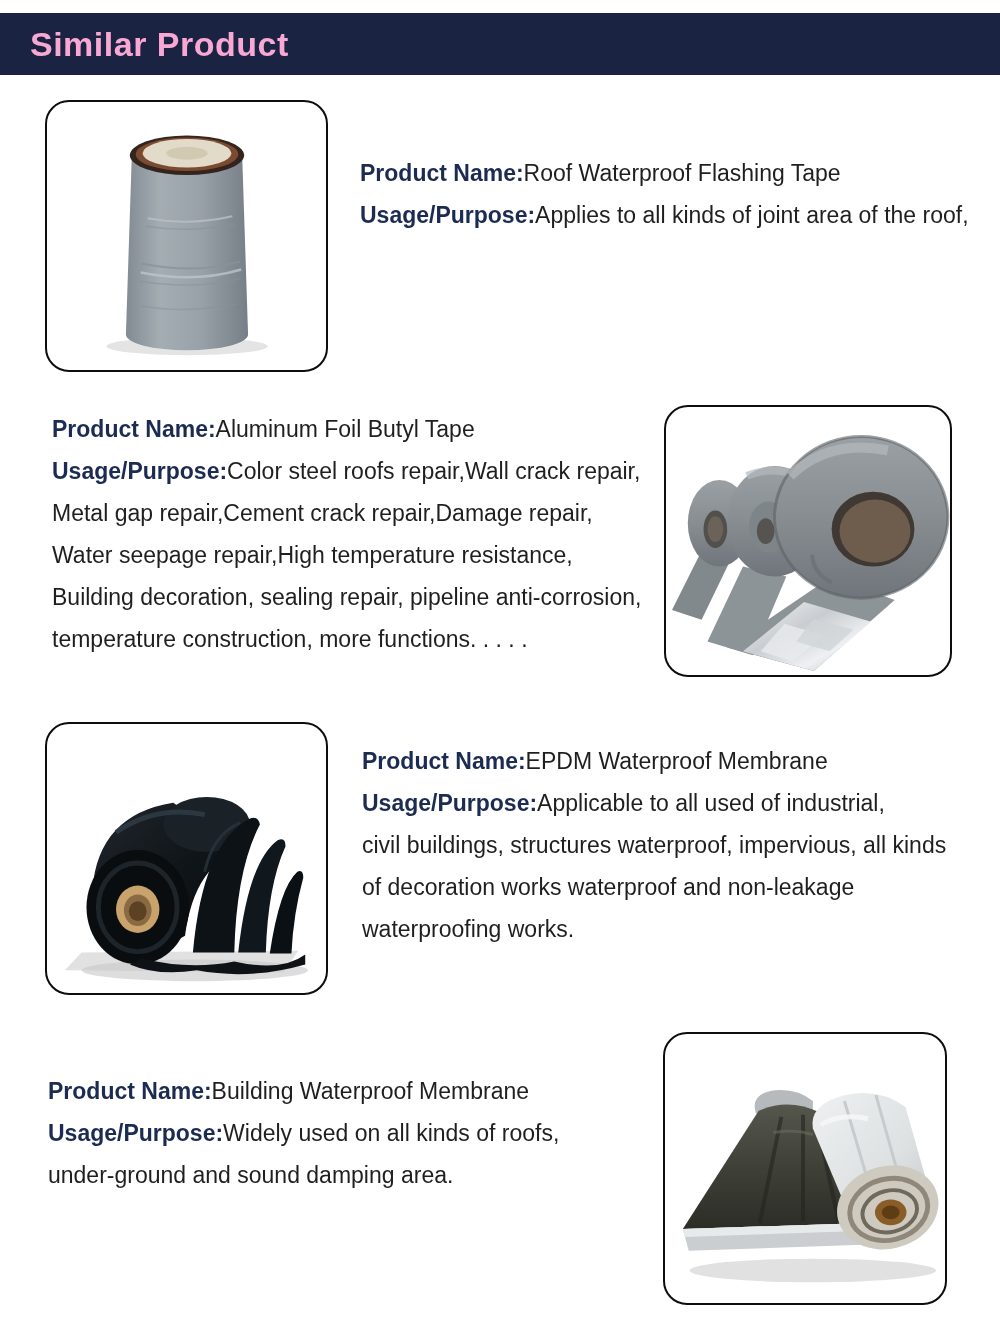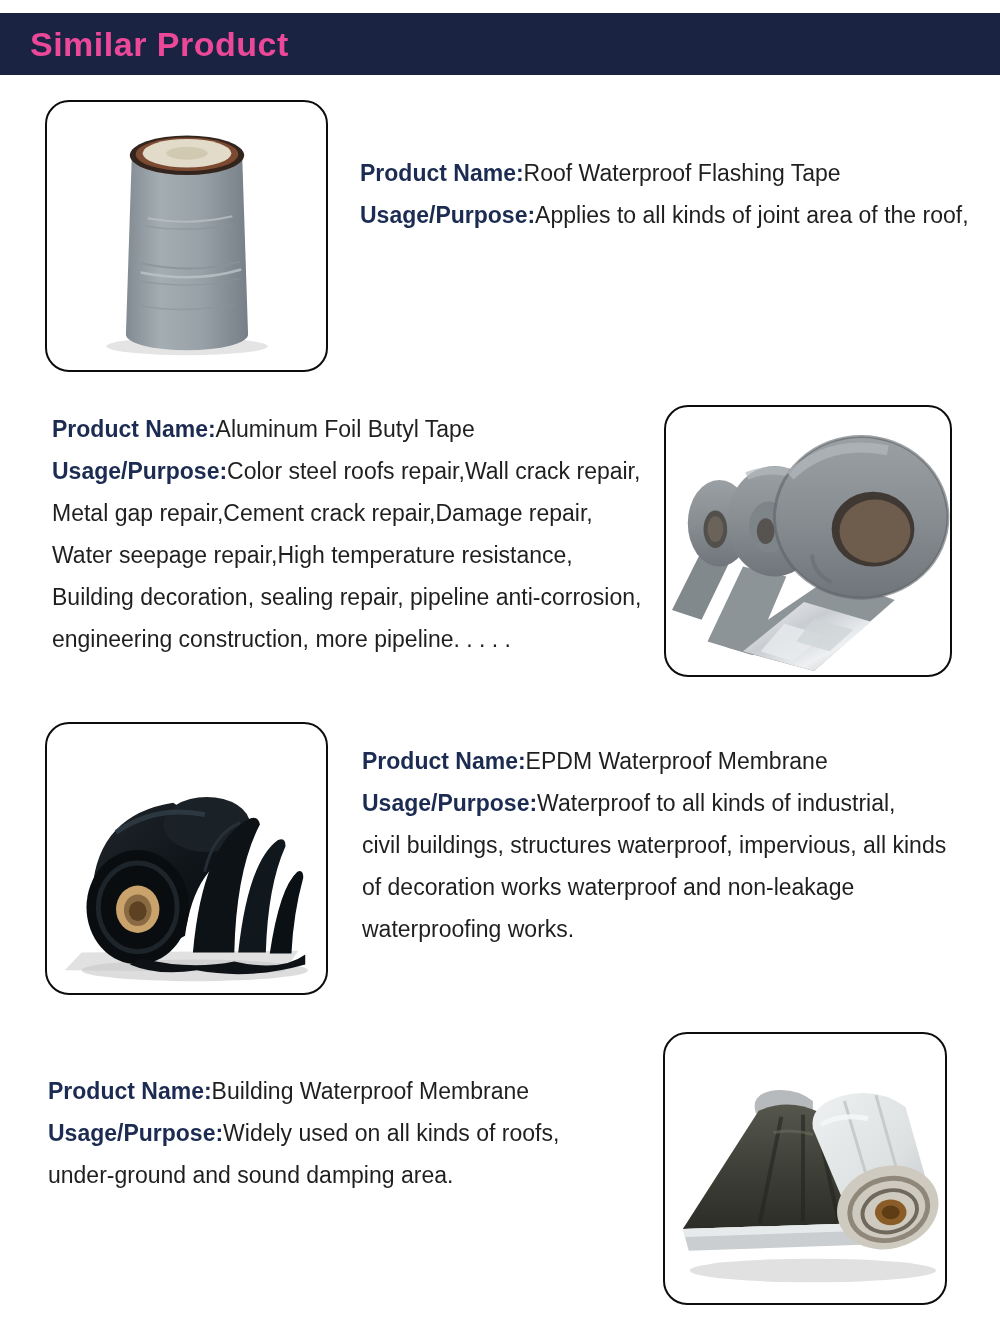--- a/index.html
+++ b/index.html
@@ -6,21 +6,21 @@
   body{
     width:1000px;height:1322px;position:relative;background:#ffffff;
     font-family:"Liberation Sans",sans-serif;overflow:hidden;
   }
   
   .header-bar{
     position:absolute;left:0;top:13px;width:1000px;height:62px;
     background:#1a2442;display:flex;align-items:center;
   }
   .header-title{
-    color:#ec4899;font-size:34px;font-weight:bold;padding-left:30px;
+    color:#f9a8d4;font-size:34px;font-weight:bold;padding-left:30px;
     letter-spacing:0.5px;
   }
   
   .img-frame{
     position:absolute;background:#ffffff;border:2px solid #0d0d0d;
     border-radius:24px;overflow:hidden;box-sizing:border-box;
   }
   .img-frame svg{display:block;width:100%;height:100%;}
   .frame-1{left:45px;top:100px;width:283px;height:272px;}
   .frame-2{left:664px;top:405px;width:288px;height:272px;}
@@ -72,21 +72,21 @@
   <div><span class="lbl">Product Name:</span><span>Roof Waterproof Flashing Tape</span></div>
   <div><span class="lbl">Usage/Purpose:</span><span>Applies to all kinds of joint area of the roof,</span></div>
 </div>
 
 <div class="text-block tb-2">
   <div><span class="lbl">Product Name:</span><span>Aluminum Foil Butyl Tape</span></div>
   <div><span class="lbl">Usage/Purpose:</span><span>Color steel roofs repair,Wall crack repair,</span></div>
   <div>Metal gap repair,Cement crack repair,Damage repair,</div>
   <div>Water seepage repair,High temperature resistance,</div>
   <div>Building decoration, sealing repair, pipeline anti-corrosion,</div>
-  <div>engineering construction, more pipeline. . . . .</div>
+  <div>temperature construction, more functions. . . . .</div>
 </div>
 <div class="img-frame frame-2">
   <svg viewBox="0 0 288 272">
     <defs>
       <linearGradient id="g2" x1="0" y1="0" x2="0" y2="1">
         <stop offset="0" stop-color="#9aa0a4"></stop>
         <stop offset="0.5" stop-color="#878d91"></stop>
         <stop offset="1" stop-color="#6f757a"></stop>
       </linearGradient>
       <linearGradient id="foil" x1="0" y1="0" x2="1" y2="1">
@@ -146,21 +146,21 @@
 
     <path d="M148 232 Q158 120 206 96 Q214 93 216 102 Q192 148 190 232 Z" fill="#0d1217"></path>
     <path d="M194 232 Q204 140 234 118 Q242 114 242 124 Q224 164 222 232 Z" fill="#11181d"></path>
     <path d="M226 233 Q236 166 254 150 Q260 147 260 156 Q250 192 248 233 Z" fill="#0b1014"></path>
     <path d="M96 238 Q145 250 190 241 Q238 252 262 234 L262 244 Q206 260 152 250 Q112 256 84 244 Z" fill="#0e1216"></path>
     <path d="M160 150 Q168 112 196 100" stroke="#2a343c" stroke-width="3" fill="none" opacity="0.8"></path>
   </svg>
 </div>
 <div class="text-block tb-3">
   <div><span class="lbl">Product Name:</span><span>EPDM Waterproof Membrane</span></div>
-  <div><span class="lbl">Usage/Purpose:</span><span>Waterproof to all kinds of industrial,</span></div>
+  <div><span class="lbl">Usage/Purpose:</span><span>Applicable to all used of industrial,</span></div>
   <div>civil buildings, structures waterproof, impervious, all kinds</div>
   <div>of decoration works waterproof and non-leakage</div>
   <div>waterproofing works.</div>
 </div>
 
 <div class="text-block tb-4">
   <div><span class="lbl">Product Name:</span><span>Building Waterproof Membrane</span></div>
   <div><span class="lbl">Usage/Purpose:</span><span>Widely used on all kinds of roofs,</span></div>
   <div>under-ground and sound damping area.</div>
 </div>

